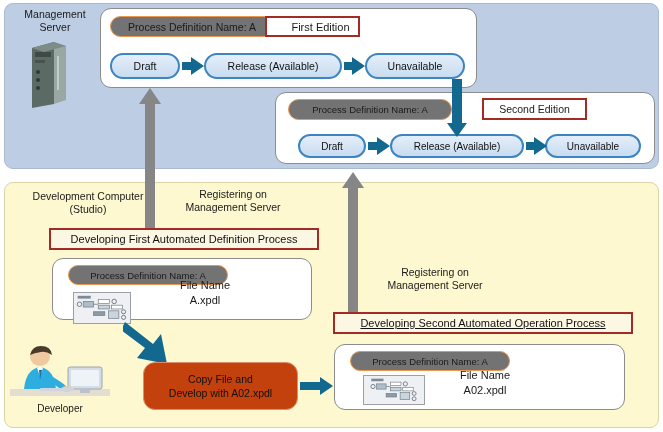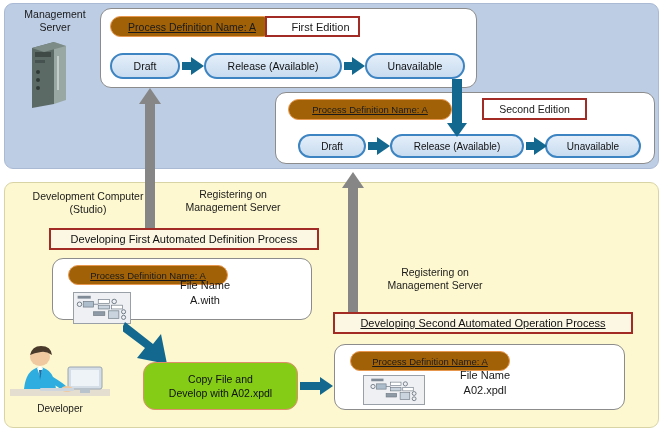--- a/index.html
+++ b/index.html
@@ -16,24 +16,24 @@
 
   
   .edition-box{position:absolute;box-sizing:border-box;background:#ffffff;
     border:1px solid #8c8c8c;border-radius:11px;}
   #first-edition-box{left:100px;top:8px;width:377px;height:80px;}
   #second-edition-box{left:275px;top:92px;width:380px;height:72px;}
   #file-box-a{left:52px;top:258px;width:260px;height:62px;}
   #file-box-a02{left:334px;top:344px;width:291px;height:66px;}
 
   
-  .pdn-pill{position:absolute;box-sizing:border-box;background:#a16207;
+  .pdn-pill{position:absolute;box-sizing:border-box;background:#737373;
     border:1.4px solid #e8974f;border-radius:999px;
     display:flex;align-items:center;justify-content:center;
-    font-size:10.5px;color:#1a1a1a;white-space:nowrap;text-decoration:underline;}
+    font-size:10.5px;color:#1a1a1a;white-space:nowrap;}
   #pdn-1{left:110px;top:16px;width:164px;height:21px;}
   #pdn-2{left:288px;top:99px;width:164px;height:21px;font-size:9.5px;}
   #pdn-3{left:68px;top:265px;width:160px;height:20px;font-size:9.5px;}
   #pdn-4{left:350px;top:351px;width:160px;height:20px;font-size:9.5px;}
 
   
   .edition-label{position:absolute;box-sizing:border-box;background:#ffffff;
     border:2.5px solid #a32b26;display:flex;align-items:center;
     justify-content:center;font-size:11px;color:#1a1a1a;white-space:nowrap;}
   #first-edition-label{left:265px;top:16px;width:95px;height:21px;padding-left:16px;}
@@ -82,21 +82,21 @@
   #banner-dev2{left:333px;top:312px;width:300px;height:22px;text-decoration:underline;}
 
   
   .banner-pink{position:absolute;box-sizing:border-box;background:#f9e9e6;
     border:1.6px solid #e08d6c;display:flex;align-items:center;
     justify-content:center;font-size:10px;color:#111;white-space:nowrap;}
   #banner-update{left:338px;top:228px;width:240px;height:21px;}
 
   
   #copy-box{position:absolute;left:143px;top:362px;width:155px;height:48px;
-    box-sizing:border-box;background:#84cc16;border:1.6px solid #e08d6c;
+    box-sizing:border-box;background:#c2410c;border:1.6px solid #e08d6c;
     border-radius:12px;display:flex;flex-direction:column;align-items:center;
     justify-content:center;font-size:10.5px;line-height:14px;color:#111;
     text-align:center;}
 
   
   .txt{position:absolute;font-size:10.5px;color:#1a1a1a;line-height:13px;
     text-align:center;white-space:pre-line;}
   #lbl-mgmt-server{left:14px;top:8px;width:82px;}
   #lbl-dev-computer{left:8px;top:190px;width:160px;text-align:center;}
   #lbl-reg1{left:168px;top:188px;width:130px;}
@@ -212,21 +212,21 @@
     <line x1="20" y1="12" x2="25" y2="12" stroke="#6b7682" stroke-width="0.8"></line>
     <rect x="25" y="7" width="12" height="4" fill="#fff" stroke="#6b7682" stroke-width="0.7"></rect>
     <circle cx="42" cy="9" r="2.4" fill="none" stroke="#6b7682" stroke-width="1"></circle>
     <rect x="25" y="13" width="12" height="4" fill="#c9d4de" stroke="#6b7682" stroke-width="0.7"></rect>
     <rect x="39" y="13" width="12" height="4" fill="#fff" stroke="#6b7682" stroke-width="0.7"></rect>
     <rect x="20" y="20" width="12" height="4" fill="#8e9aa6" stroke="#6b7682" stroke-width="0.7"></rect>
     <rect x="36" y="19" width="11" height="8" fill="#c9d4de" stroke="#6b7682" stroke-width="0.7"></rect>
     <circle cx="52" cy="20" r="2.2" fill="none" stroke="#6b7682" stroke-width="1"></circle>
     <circle cx="52" cy="26" r="2.2" fill="none" stroke="#6b7682" stroke-width="1"></circle>
   </svg>
-  <div class="fname" id="fname-a"><span>File Name</span><br><span>A.with</span></div>
+  <div class="fname" id="fname-a"><span>File Name</span><br><span>A.xpdl</span></div>
 
   <svg id="developer-icon" viewBox="0 0 100 58">
     <rect x="0" y="44" width="100" height="7" fill="#e4ded0"></rect>
     <rect x="58" y="22" width="34" height="22" rx="2" fill="#d5dde6" stroke="#9aa6b2" stroke-width="1"></rect>
     <rect x="61" y="25" width="28" height="16" fill="#eef3f8"></rect>
     <rect x="70" y="44" width="10" height="4" fill="#b9c3cc"></rect>
     <ellipse cx="30" cy="12" rx="10" ry="9" fill="#f0c9a0"></ellipse>
     <path d="M20 10 q2-9 11-9 q10 0 11 9 q-6-4-11-3 q-7 1-11 3Z" fill="#4a3a2b"></path>
     <path d="M14 44 q2-20 16-22 q14 2 16 22 Z" fill="#2eaee0"></path>
     <path d="M27 23 l3 8 l3-8 l-3-2Z" fill="#ffffff"></path>

